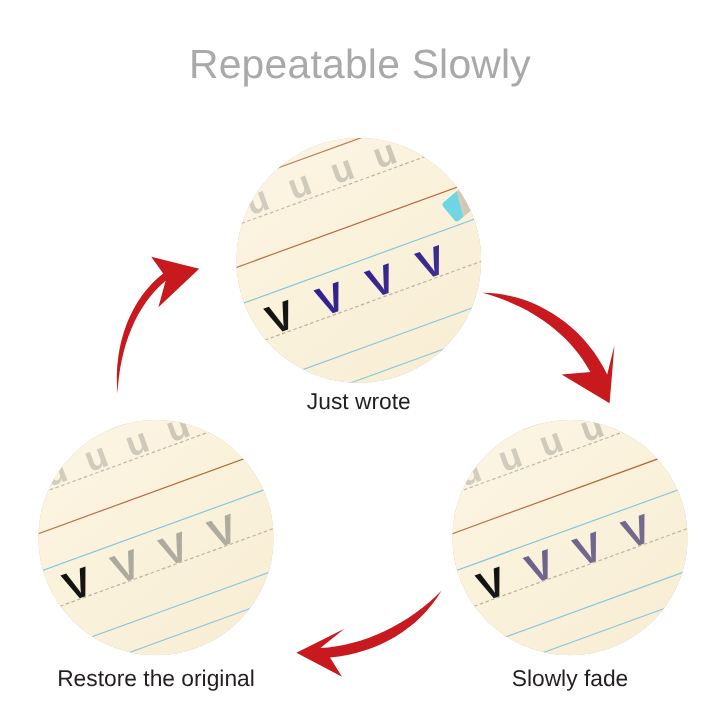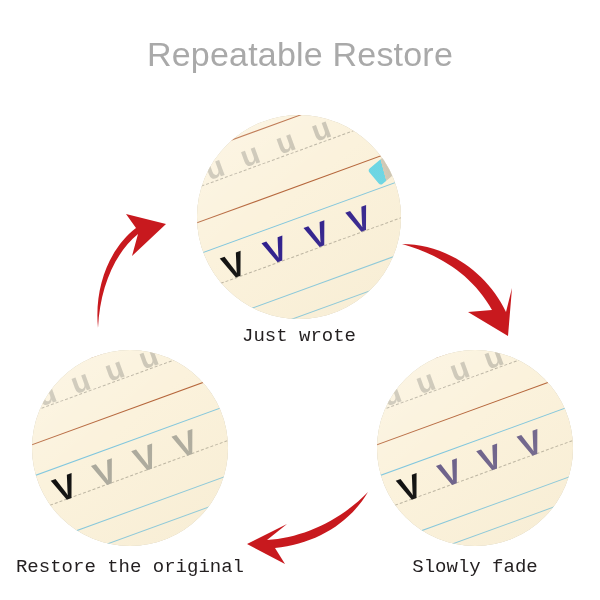--- a/index.html
+++ b/index.html
@@ -41,21 +41,20 @@
     background: #fbf2dc;
     box-shadow: 0 0 0 1px rgba(160,160,150,0.55) inset;
   }
   .stage-caption {
     position: absolute;
     text-align: center;
     font-size: 19px;
     color: #231f20;
     line-height: 24px;
     white-space: nowrap;
-    font-family: Liberation Mono, monospace;
   }
 
   #stage-just-wrote .photo   { left: 197px; top: 115px; width: 204px; height: 204px; }
   #stage-just-wrote .stage-caption { left: 151px; top: 324px; width: 296px; }
 
   #stage-slowly-fade .photo  { left: 377px; top: 350px; width: 196px; height: 196px; }
   #stage-slowly-fade .stage-caption { left: 327px; top: 555px; width: 296px; }
 
   #stage-restore .photo      { left: 32px; top: 350px; width: 196px; height: 196px; }
   #stage-restore .stage-caption { left: -18px; top: 555px; width: 296px; }
@@ -133,21 +132,21 @@
     position: absolute;
     overflow: visible;
   }
   #arrow-restore-to-just-wrote { left: 92px;  top: 210px; width: 110px; height: 120px; }
   #arrow-just-wrote-to-fade    { left: 400px; top: 240px; width: 120px; height: 110px; }
   #arrow-fade-to-restore       { left: 245px; top: 490px; width: 125px; height: 80px; }
 </style>
 </head>
 <body>
 
-<div id="page-title">Repeatable Restore</div>
+<div id="page-title">Repeatable Slowly</div>
 
 <div class="stage" id="stage-just-wrote">
   <div class="photo">
     <div class="sheet">
 
       <div class="rule brown" style="top:16%"></div>
       <div class="rule brown" style="top:22%"></div>
       <div class="rule dotted-guide" style="top:31.5%"></div>
       <div class="rule brown" style="top:41%"></div>
 

